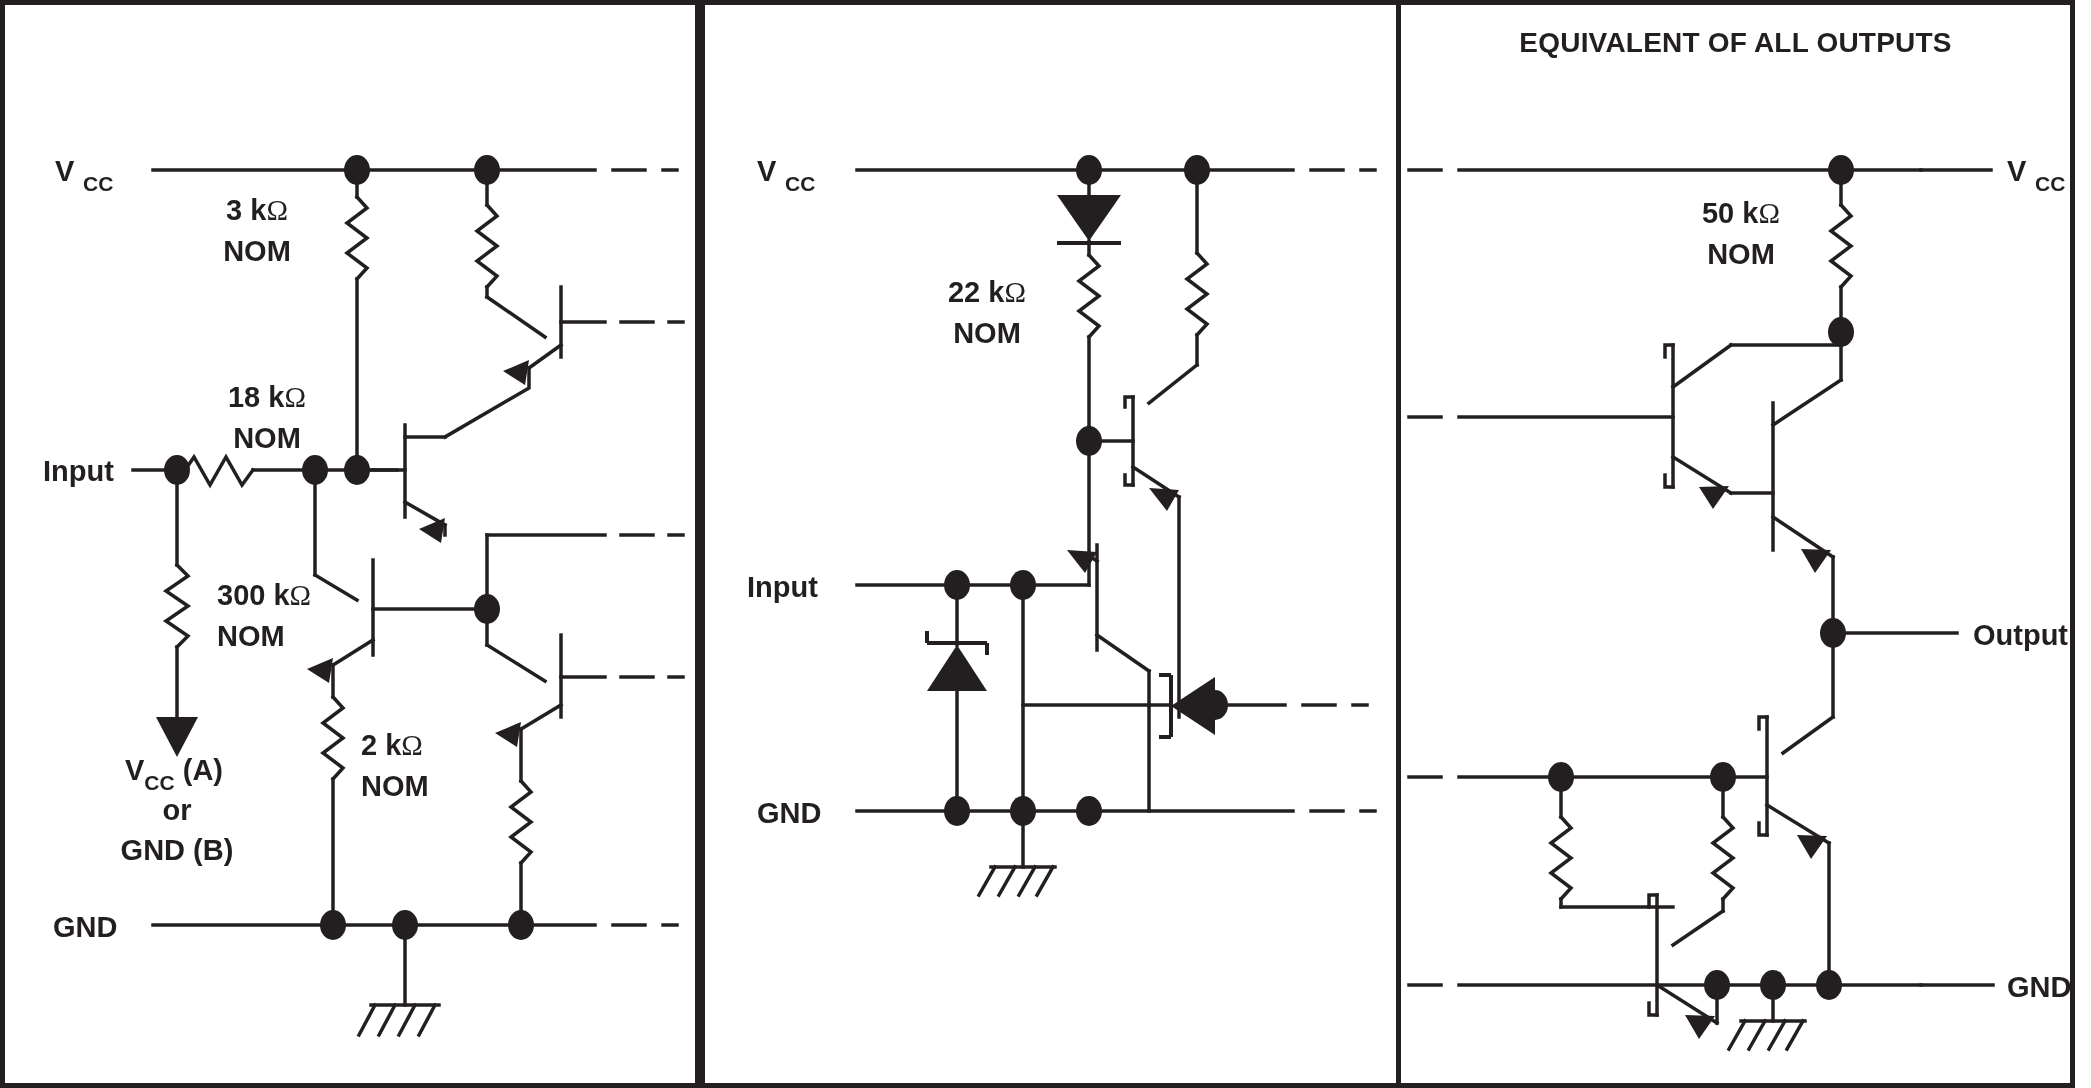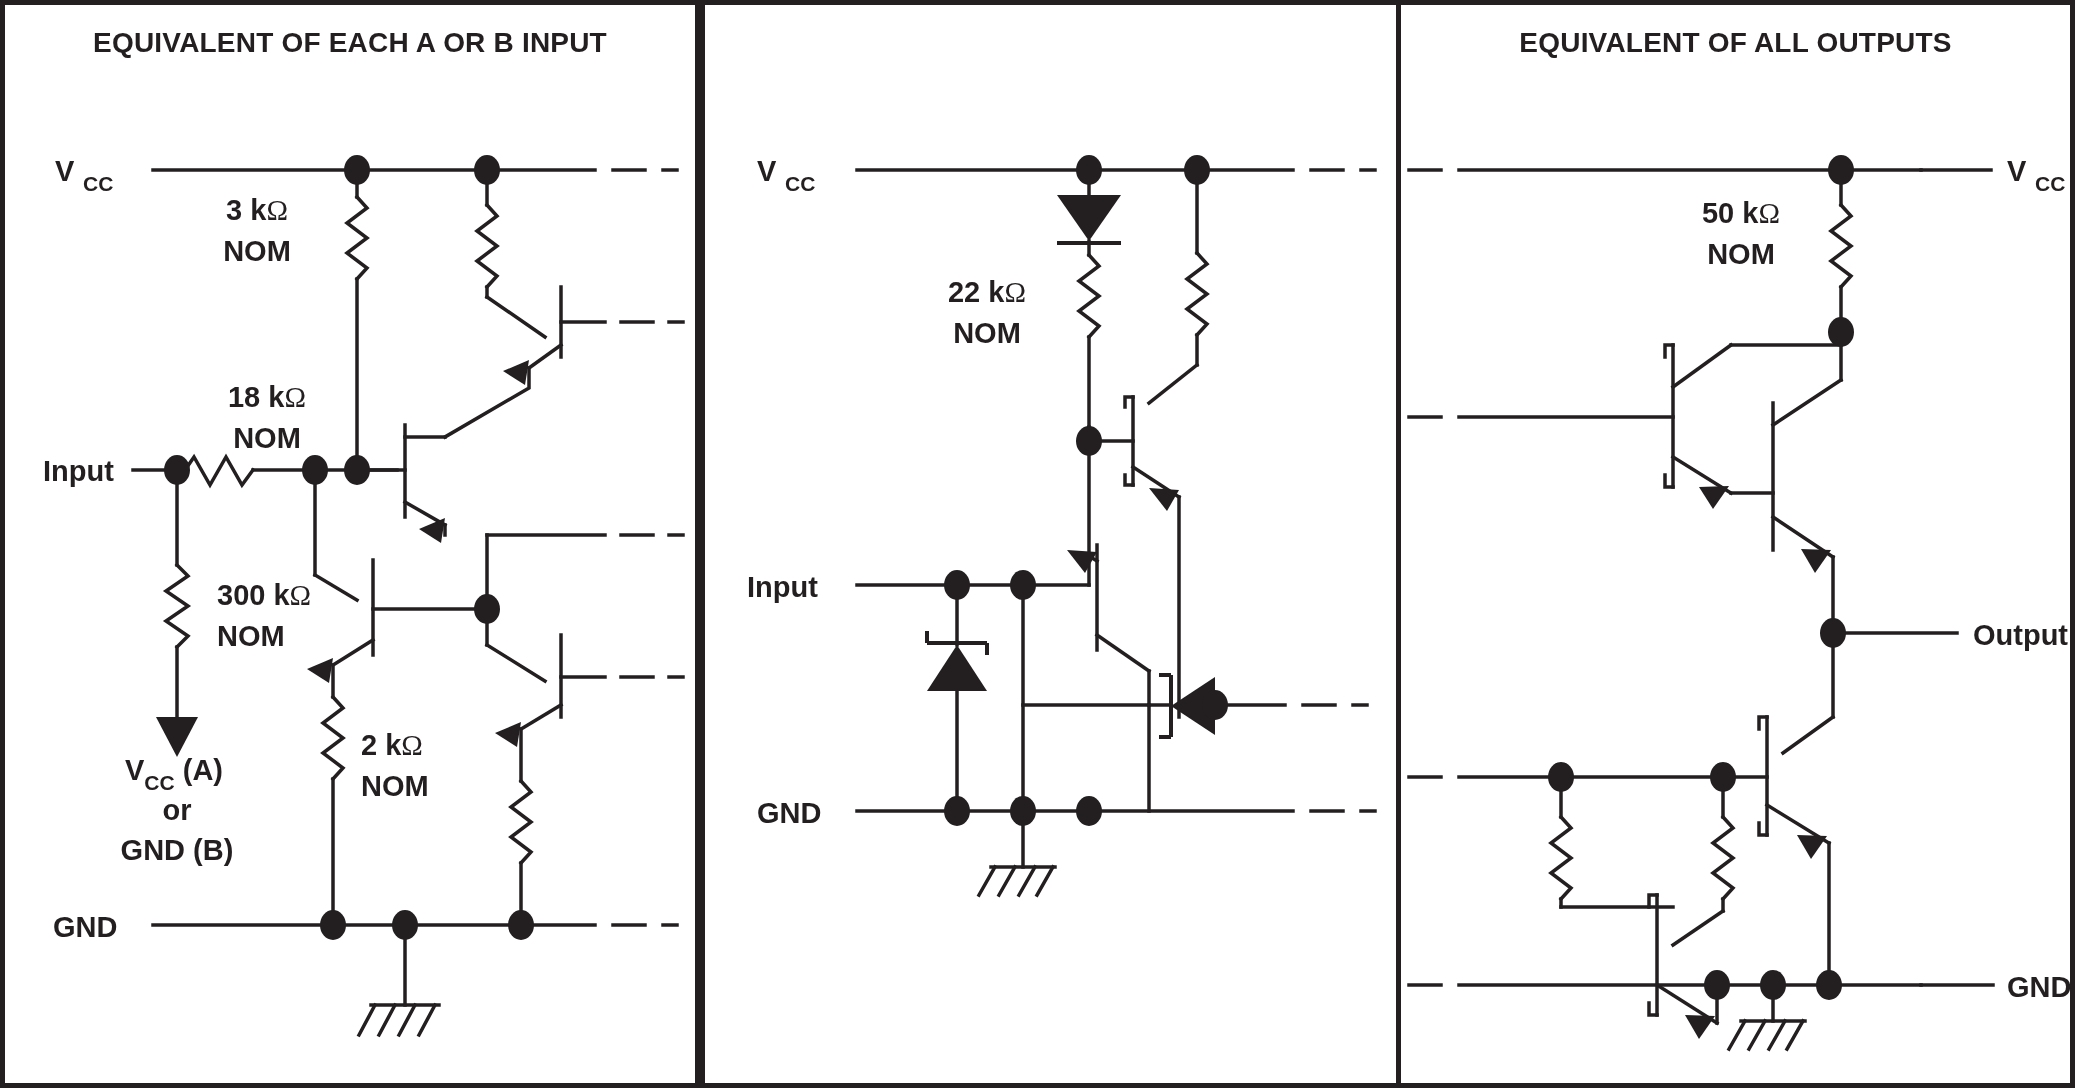--- a/index.html
+++ b/index.html
@@ -34,21 +34,20 @@
   .lbl{font-size:29px;font-weight:bold;}
   .sub{font-size:21px;font-weight:bold;}
   .ohm{font-family:"Liberation Serif", serif;font-weight:normal;}
 </style>
 </head>
 <body>
 
 <div id="sheet">
 
   <div class="panel" id="panel-a">
-    <div class="panel-title">EQUIVALENT OF EACH A OR B INPUT</div>
 
     <svg width="700" height="1088" viewBox="0 0 700 1088">
       <g stroke="#231f20" fill="none" stroke-width="3.5" stroke-linecap="square" stroke-linejoin="miter">
 
         <line x1="148" y1="165" x2="590" y2="165"></line>
         <line x1="608" y1="165" x2="640" y2="165"></line>
         <line x1="658" y1="165" x2="672" y2="165"></line>
 
         <line x1="352" y1="165" x2="352" y2="192"></line>
         <path d="M352 192 L362 203 L342 218 L362 233 L342 248 L362 263 L352 274"></path>

